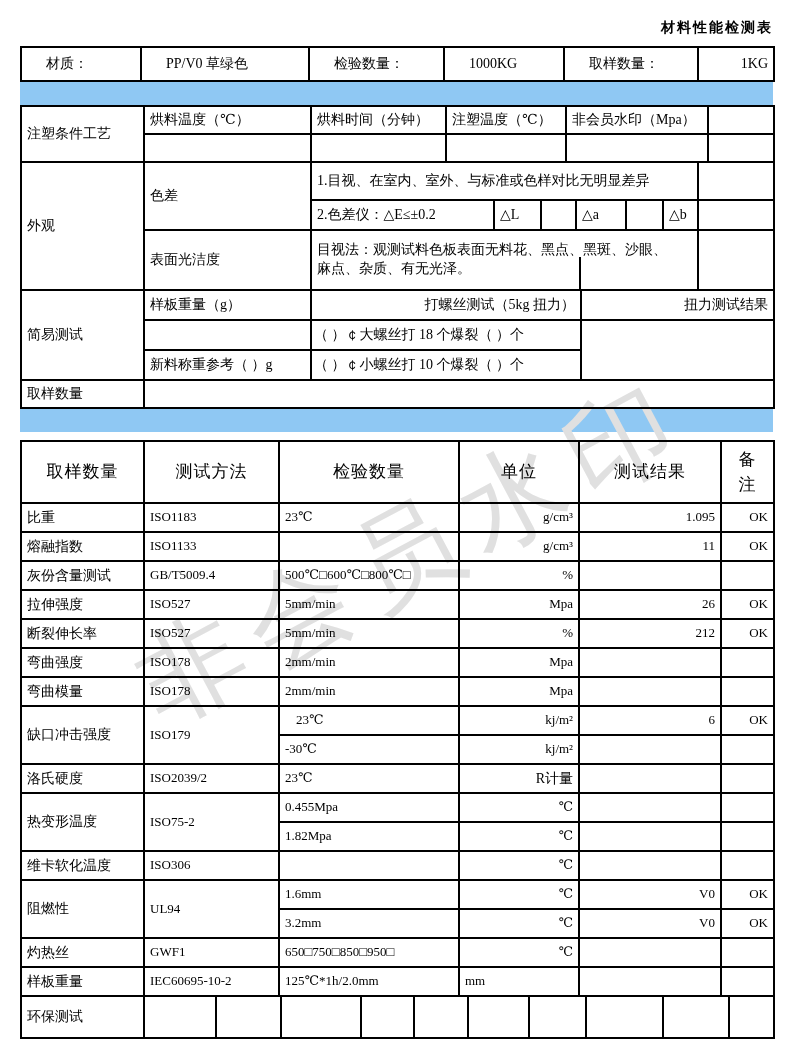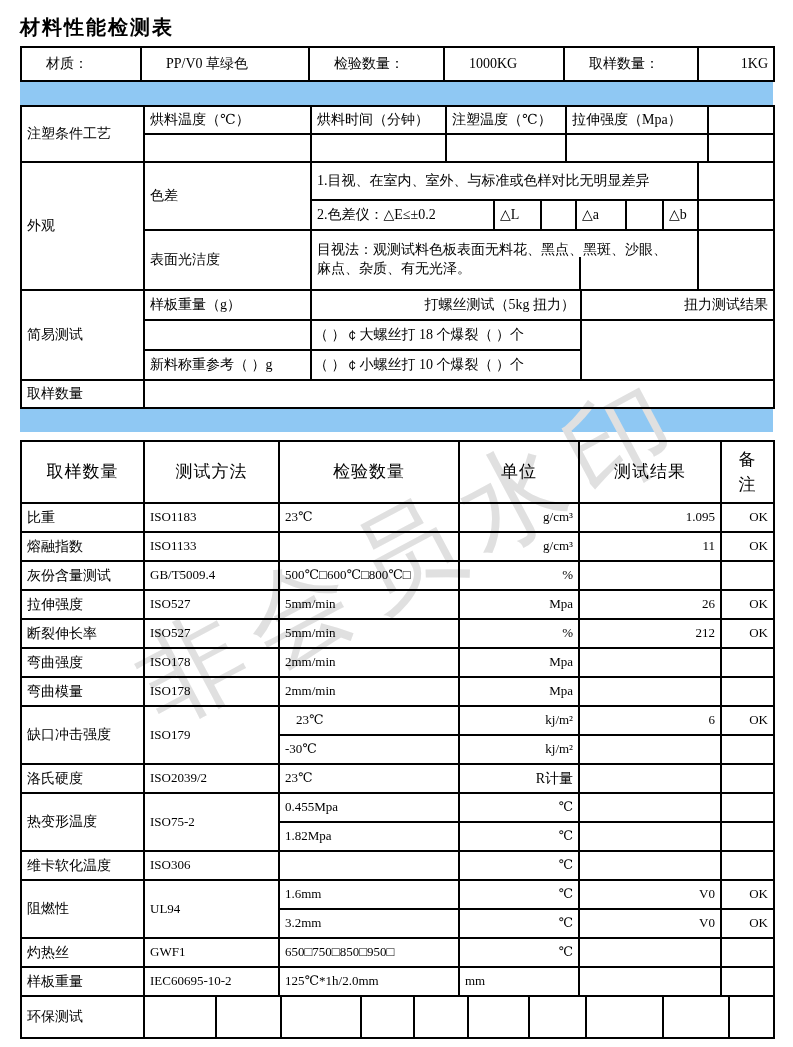--- a/index.html
+++ b/index.html
@@ -2,22 +2,22 @@
 <html><head>
 <meta charset="utf-8">
 <style>
   html,body{margin:0;padding:0;}
   body{
     width:793px;height:1047px;background:#ffffff;position:relative;overflow:hidden;
     font-family:"Liberation Serif","DejaVu Serif",serif;color:#000;
   }
   .sheet{position:absolute;left:20px;top:12px;width:753px;}
   .doc-title{
-    text-align:left;font-family:"Liberation Sans","DejaVu Sans",sans-serif;
-    font-weight:bold;font-size:20px;letter-spacing:2px;height:34px;line-height:30px;
+    text-align:right;font-family:"Liberation Sans","DejaVu Sans",sans-serif;
+    font-weight:bold;font-size:14px;letter-spacing:2px;height:34px;line-height:30px;
   }
   table{border-collapse:collapse;width:753px;table-layout:fixed;position:relative;z-index:2;background:transparent;}
   .stack{margin-top:-2px;}
   td{
     border:2px solid #000;font-size:14px;line-height:1.25;padding:1px 5px;
     vertical-align:middle;overflow:hidden;background:transparent;
   }
   .c{text-align:right;}
   .sm13{font-size:13px;}
   .hd{font-size:17px;text-align:center;letter-spacing:1px;}
@@ -78,21 +78,21 @@
         <col style="width:120px">
         <col style="width:142px">
         <col style="width:66px">
       </colgroup>
     <tbody>
         <tr class="r24">
       <td rowspan="2">注塑条件工艺</td>
       <td>烘料温度（℃）</td>
       <td>烘料时间（分钟）</td>
       <td>注塑温度（℃）</td>
-      <td>拉伸强度（Mpa）</td>
+      <td>非会员水印（Mpa）</td>
       <td></td>
     </tr>
     <tr class="r24">
       <td></td>
       <td></td>
       <td></td>
       <td></td>
       <td></td>
     </tr>
   </tbody>

